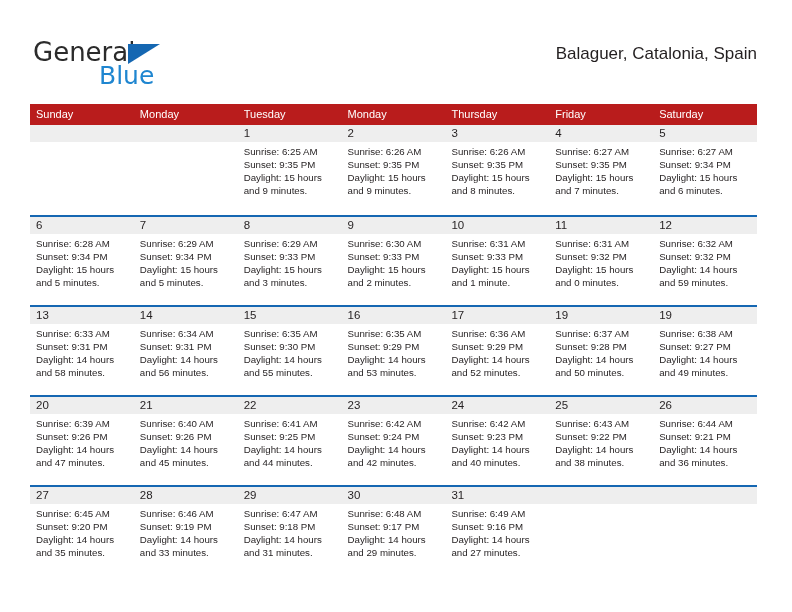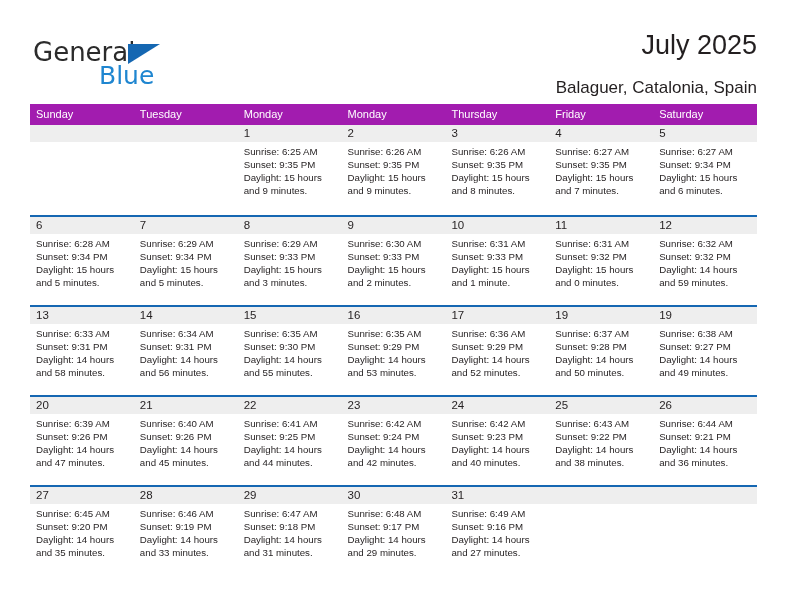--- a/index.html
+++ b/index.html
@@ -91,21 +91,21 @@
   
   .calendar {
     position: absolute;
     left: 30px;
     top: 104px;
     width: 727px;
   }
 
   .weekdays {
     display: flex;
-    background: #a21caf;
+    background: #b91c1c;
     height: 21px;
   }
   .weekday {
     flex: 1 1 0;
     color: #ffffff;
     font-size: 11px;
     line-height: 21px;
     padding-left: 6px;
     box-sizing: border-box;
     white-space: nowrap;
@@ -156,32 +156,31 @@
 
   <div class="top">
 
     <div class="logo">
       <span class="logo-general">General</span>
       <span class="logo-tri"></span>
       <span class="logo-blue">Blue</span>
     </div>
 
     <div class="title-block">
-      <div class="cal-title">July 2025</div>
       <div class="cal-subtitle">Balaguer, Catalonia, Spain</div>
     </div>
 
   </div>
 
   <div class="calendar">
 
     <div class="weekdays">
       <div class="weekday">Sunday</div>
+      <div class="weekday">Monday</div>
       <div class="weekday">Tuesday</div>
-      <div class="weekday">Monday</div>
       <div class="weekday">Monday</div>
       <div class="weekday">Thursday</div>
       <div class="weekday">Friday</div>
       <div class="weekday">Saturday</div>
     </div>
 
     <div id="weeks-container">
         <div class="week first">
           <div class="day empty">
             <div class="day-number"></div>

